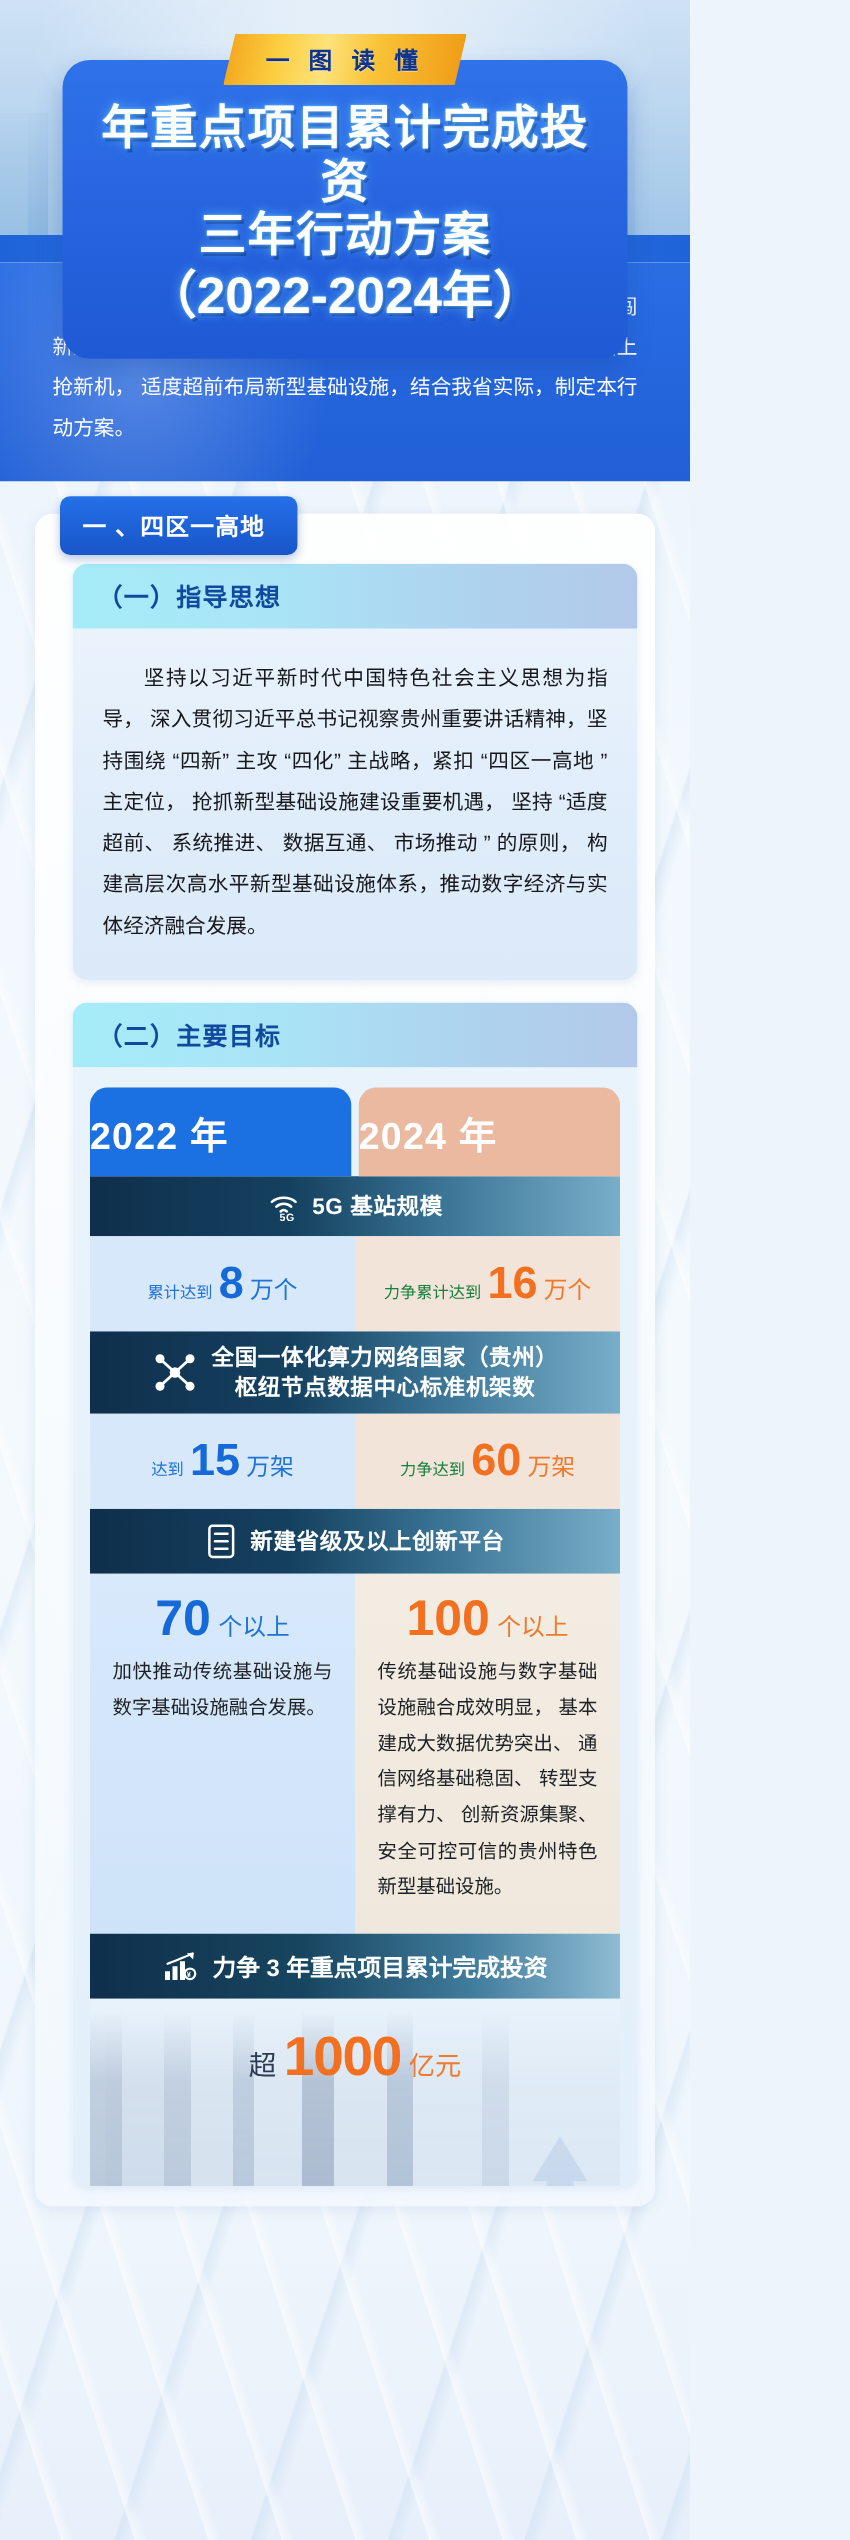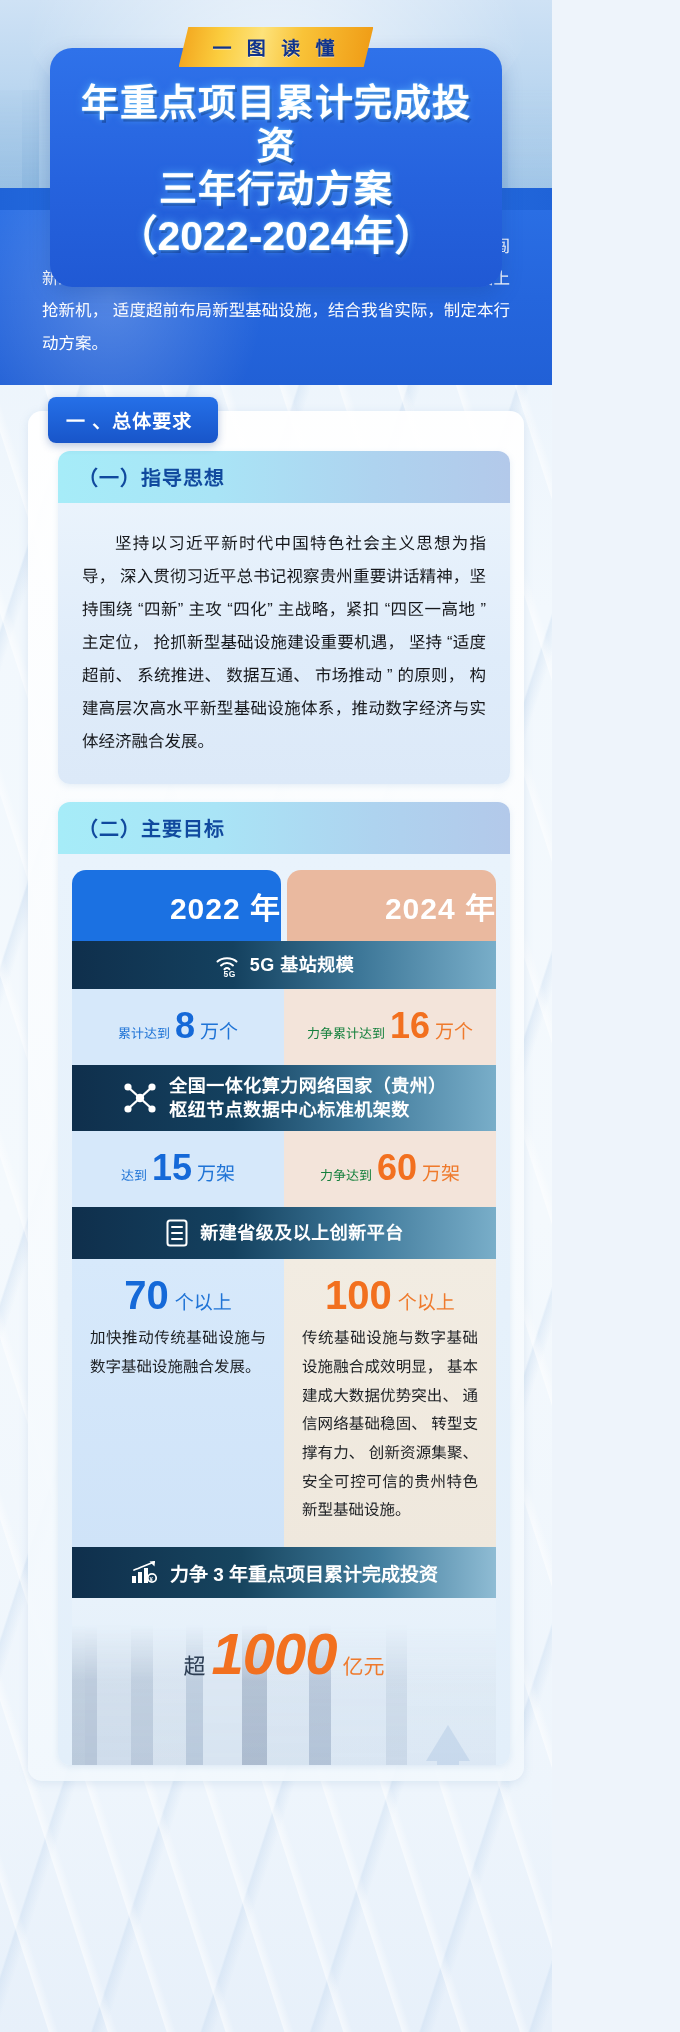--- a/index.html
+++ b/index.html
@@ -194,38 +194,38 @@
   .goals-body {
     background:linear-gradient(180deg,#e9f3fc 0%,#e3effa 100%);
     padding:16px 14px 0;
   }
 
   
   .gtable { width:100%; }
 
   .yr-head { display:flex; gap:6px; padding:0 0 0 0; }
   .yr {
-    flex:1; text-align:right;
+    flex:1; text-align:left;
     font-size:30px; font-weight:bold; color:#ffffff;
     padding:14px 0 13px;
     border-radius:14px 14px 0 0;
     letter-spacing:1px;
   }
   .yr-2022 { background:#1b71e2; }
   .yr-2024 { background:#eab99f; }
 
   .metric-bar {
     display:flex; align-items:center; justify-content:center; gap:10px;
     padding:11px 14px;
     color:#ffffff; font-weight:bold; font-size:18px;
     letter-spacing:.5px;
     background:linear-gradient(90deg,#0f2f4c 0%,#14415f 38%,#3d7798 68%,#79aec9 100%);
   }
   .metric-bar.two-line { padding:9px 14px; }
-  .metric-bar .mtxt { line-height:1.35; text-align:left; }
+  .metric-bar .mtxt { line-height:1.35; text-align:center; }
   .metric-bar .mtxt.center { text-align:center; }
 
   .vals { display:flex; }
   .vcell {
     width:50%;
     display:flex; align-items:baseline; justify-content:center; gap:2px;
     padding:16px 8px 18px;
     white-space:nowrap;
   }
   .vcell.left  { background:#d6e8fa; }
@@ -294,21 +294,21 @@
     border-left:22px solid transparent;
     border-right:22px solid transparent;
     border-bottom:36px solid rgba(170,196,224,.40);
   }
   .invest-val .arrow:after {
     content:""; position:absolute; left:-11px; top:36px;
     width:22px; height:52px; background:rgba(170,196,224,.40);
   }
   .invest-line { position:relative; z-index:2; display:inline-flex; align-items:baseline; gap:6px; }
   .invest-pre { font-size:22px; color:#2b3c52; }
-  .invest-num { font-size:58px; font-weight:bold; color:#f2701f; letter-spacing:-1px;font-style:italic; }
+  .invest-num { font-size:44px; font-weight:bold; color:#f2701f; letter-spacing:-1px; }
   .invest-unit{ font-size:21px; color:#ef7a2c; }
 
   
   .ic { display:inline-block; flex:0 0 auto; }
   svg { display:block; }
 </style>
 </head>
 <body>
 
 <div class="page">
@@ -333,21 +333,21 @@
   </div>
 
   <div class="intro">
     <div class="glow"></div>
     <p class="intro-text">为贯彻落实 《国务院关于支持贵州在新时代西部大开发上闯新路的意见》（国发〔2022〕7 号）， 全力在实施数字经济战略上抢新机， 适度超前布局新型基础设施，结合我省实际，制定本行动方案。</p>
   </div>
 
   <div class="content">
 
     <div class="section">
-      <div class="section-tab">一 、总体要求</div>
+      <div class="section-tab">一 、四区一高地</div>
 
       <div class="subcard">
         <div class="subcard-head">
           <div class="subcard-title">（一）指导思想</div>
         </div>
         <div class="subcard-body">
           <p class="body-text">坚持以习近平新时代中国特色社会主义思想为指导， 深入贯彻习近平总书记视察贵州重要讲话精神，坚持围绕 “四新” 主攻 “四化” 主战略，紧扣 “四区一高地 ” 主定位， 抢抓新型基础设施建设重要机遇， 坚持 “适度超前、 系统推进、 数据互通、 市场推动 ” 的原则， 构建高层次高水平新型基础设施体系，推动数字经济与实体经济融合发展。</p>
         </div>
       </div>
 

